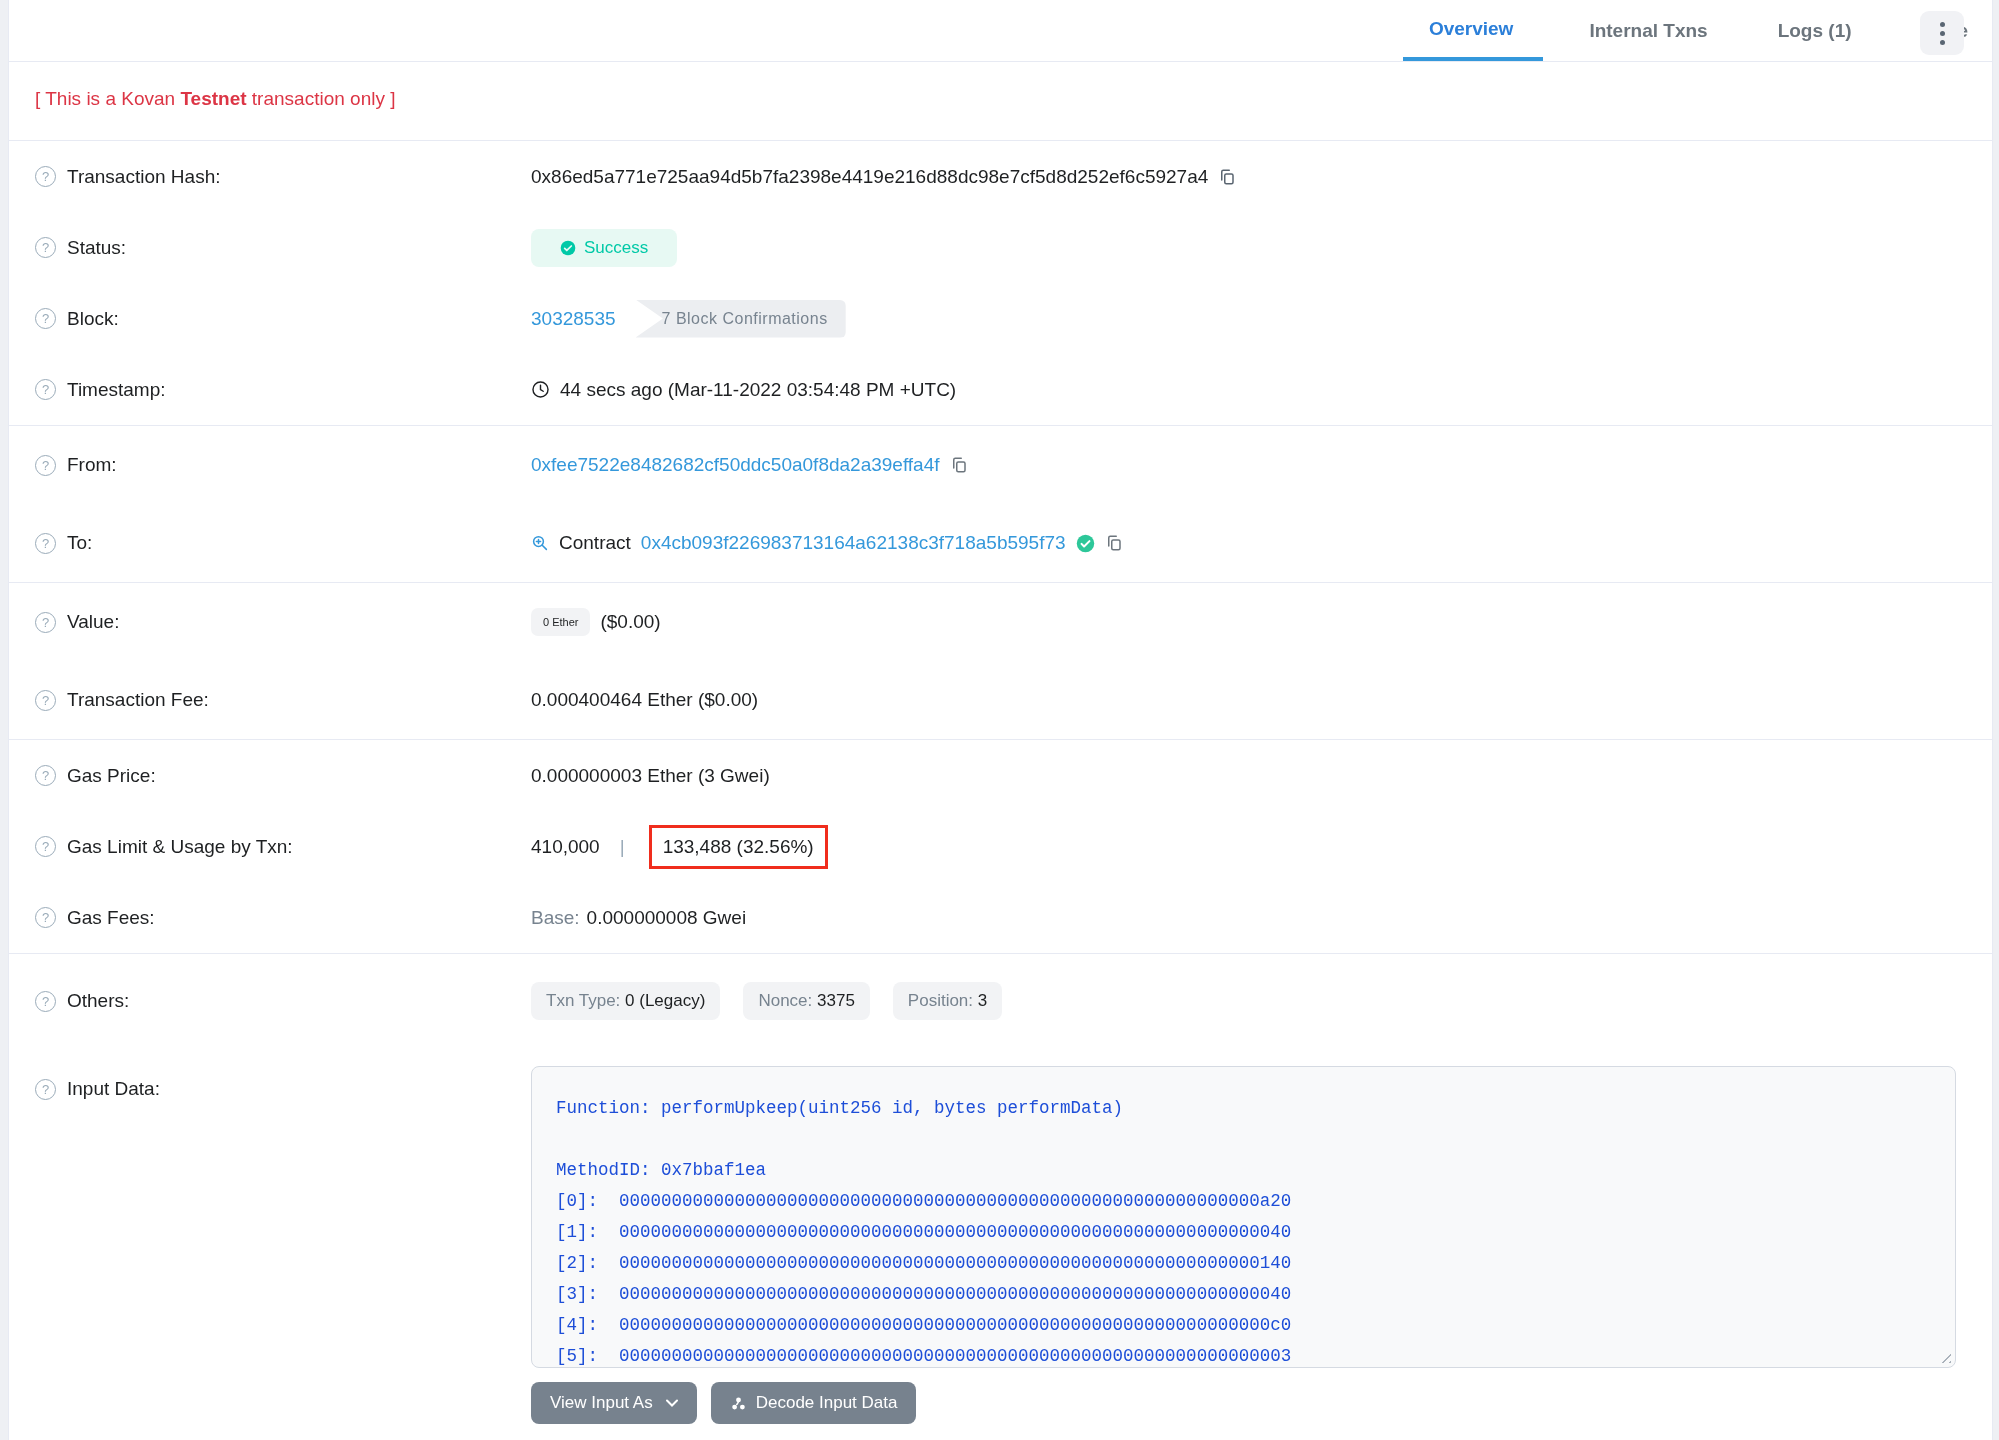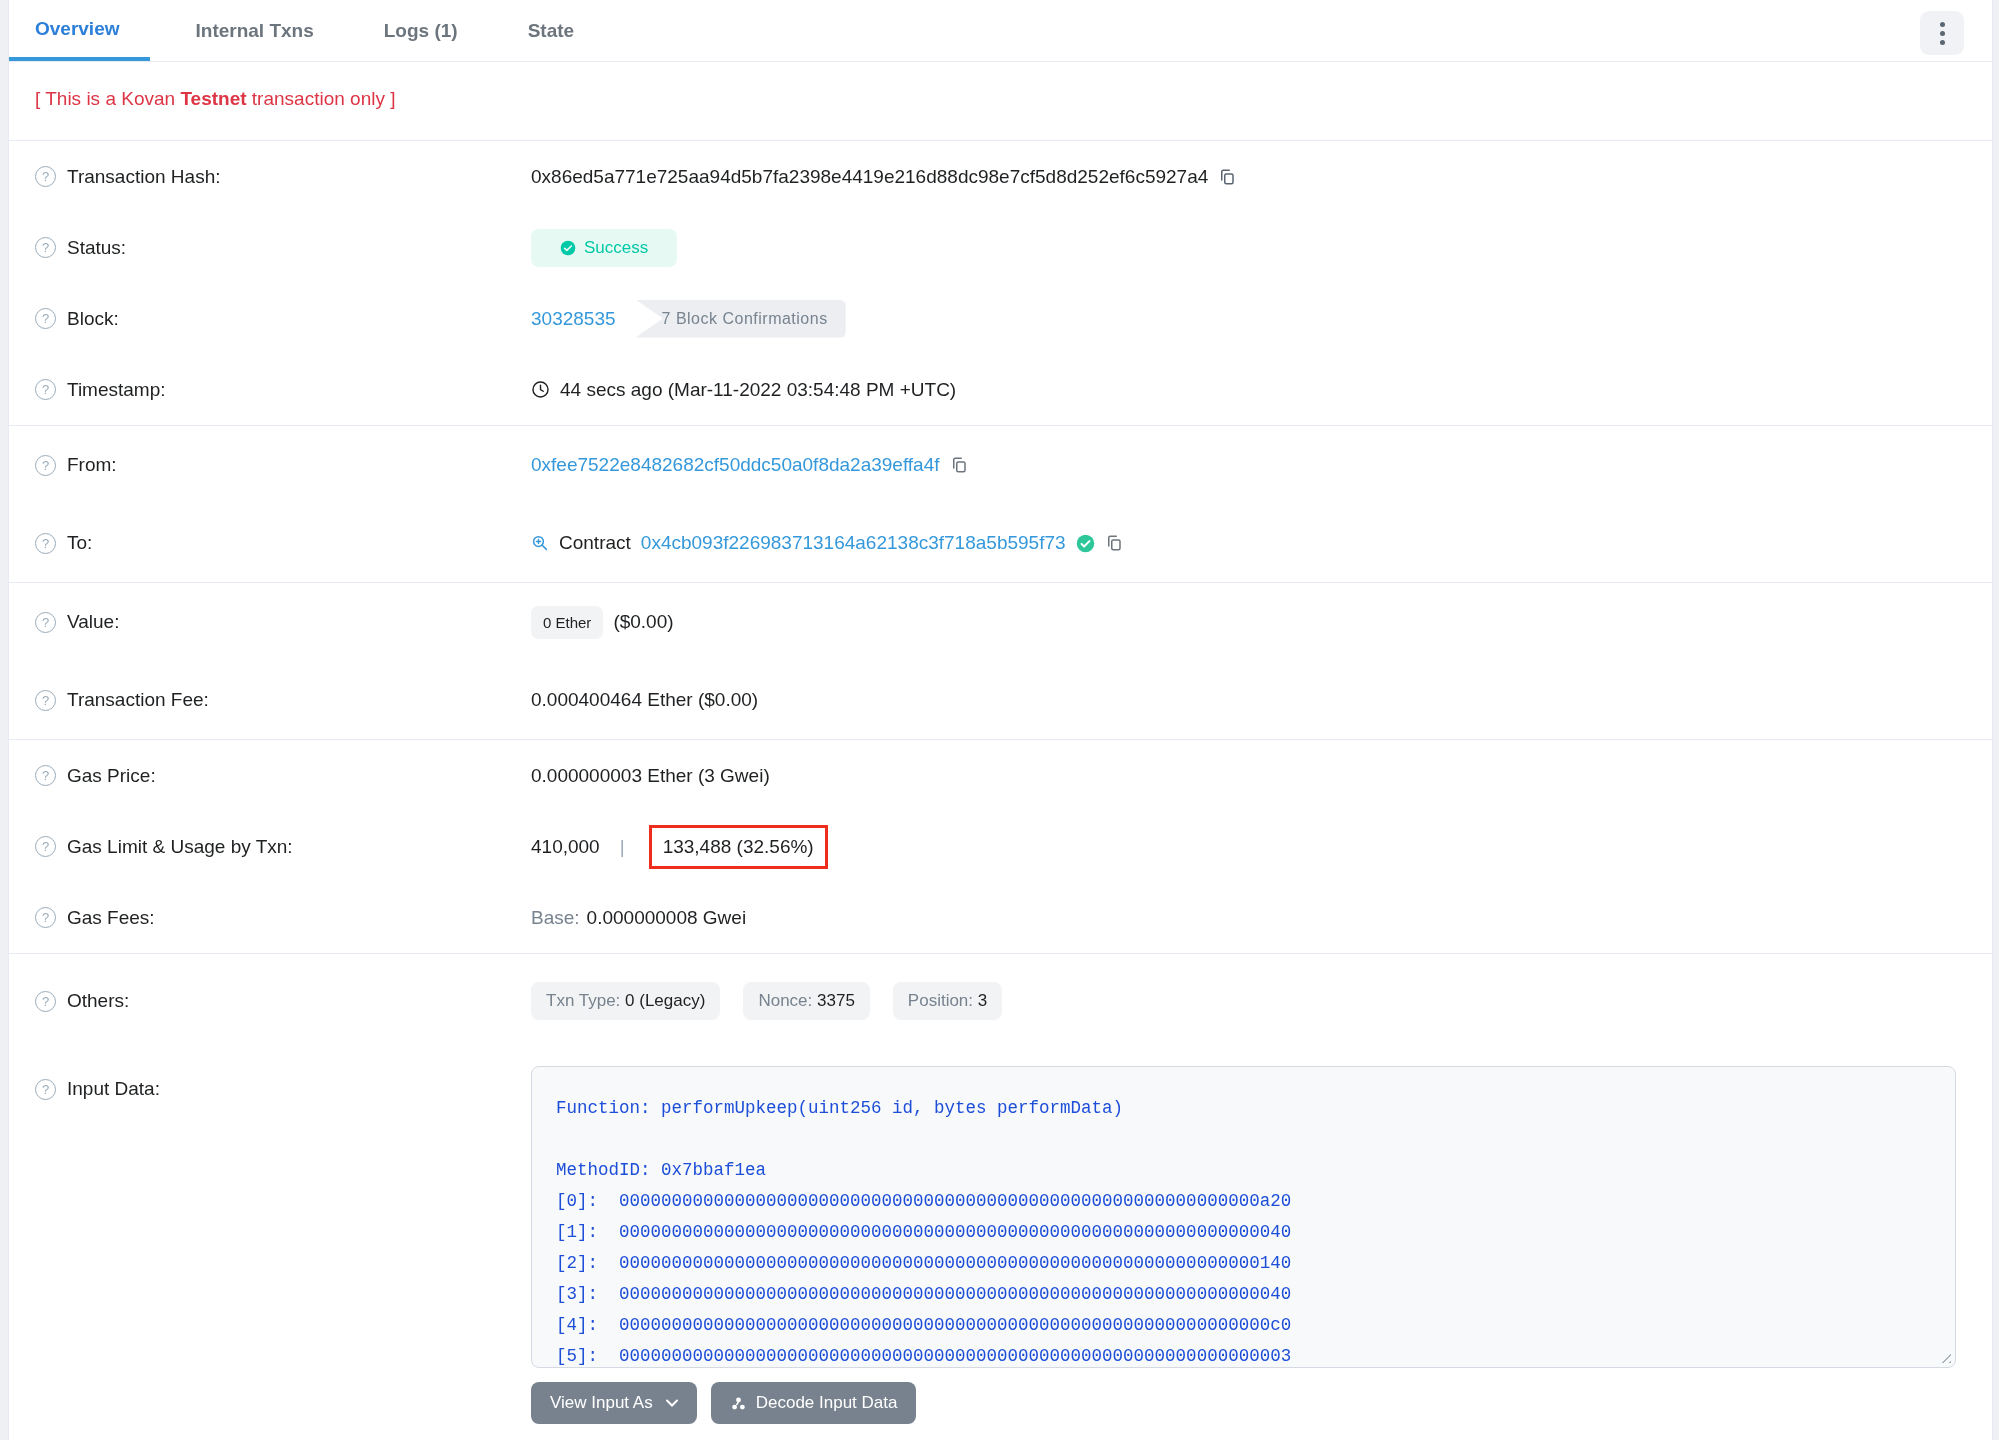--- a/index.html
+++ b/index.html
@@ -3,21 +3,21 @@
 <meta charset="utf-8">
 <style>
   * { margin:0; padding:0; box-sizing:border-box; }
   html,body { background:#eef0f4; }
   body { font-family:"Liberation Sans", sans-serif; color:#1e2022; }
   .screen { width:1999px; height:1440px; overflow:hidden; position:relative; background:#eef0f4; }
   .card { position:absolute; left:8px; top:0; width:1985px; height:1440px; background:#fff;
           border-left:1px solid #e7eaf3; border-right:1px solid #e7eaf3; }
 
   
-  .tabbar { height:62px; border-bottom:1px solid #e7eaf3; display:flex; align-items:stretch; position:relative; }
+  .tabbar { height:62px; border-bottom:1px solid #e7eaf3; display:flex; align-items:stretch; position:relative;justify-content:flex-end; }
   .tab { display:flex; align-items:center; padding:0 24px; font-size:19px; font-weight:600; color:#6c757d; cursor:pointer; }
   .tab.active { color:#2b7fd9; border-bottom:4px solid #3498db; padding-left:26px; padding-right:30px; }
   .tab + .tab { margin-left:22px; }
   .kebab-btn { position:absolute; right:28px; top:11px; width:44px; height:44px; background:#f1f2f5; border-radius:9px;
                display:flex; flex-direction:column; align-items:center; justify-content:center; gap:4px; cursor:pointer; }
   .kebab-btn .dot { width:5px; height:5px; border-radius:50%; background:#5a6673; }
 
   
   .notice { padding:26px 0 30px 26px; font-size:19px; color:#dc3545; border-bottom:1px solid #e7eaf3; }
   .notice b { font-weight:700;margin-top:16px; }
@@ -31,21 +31,21 @@
           font-size:13px; display:inline-flex; align-items:center; justify-content:center; flex:0 0 auto; }
   .value-cell { flex:1; display:flex; align-items:center; gap:10px; font-size:19px; color:#1e2022; min-width:0; }
   .link { color:#3498db; text-decoration:none; cursor:pointer; }
   .icon-btn { display:inline-flex; align-items:center; cursor:pointer; }
 
   
   .badge-success { display:inline-flex; align-items:center; gap:8px; background:#e7f9f3; color:#00c9a7;
                    font-size:17px; font-weight:500; padding:9px 29px; border-radius:8px; }
   .badge-confirm { background:#eceef1; color:#77838f; font-size:16px; letter-spacing:.5px; padding:10px 18px 10px 26px;
                    margin-left:10px; clip-path:polygon(0 0,100% 0,100% 100%,0 100%,13% 50%); border-radius:0 6px 6px 0; }
-  .badge-gray { background:#f2f3f5; border-radius:7px; padding:8px 12px; font-size:15px; color:#1e2022; }
+  .badge-gray { background:#f2f3f5; border-radius:7px; padding:8px 12px; font-size:11px; color:#1e2022; }
   .badge-kv { background:#f2f3f5; border-radius:8px; padding:9px 15px; font-size:17px; }
   .badge-kv .k { color:#77838f; }
   .badge-kv .v { color:#1e2022; font-weight:500; }
   .badge-kv + .badge-kv { margin-left:13px; }
 
   .sep-bar { color:#9aabb9; margin:0 10px; }
   .hl-red { border:3px solid #f02d1d; padding:8px 11px; margin-left:4px; }
   .muted { color:#77838f; }
 
   

